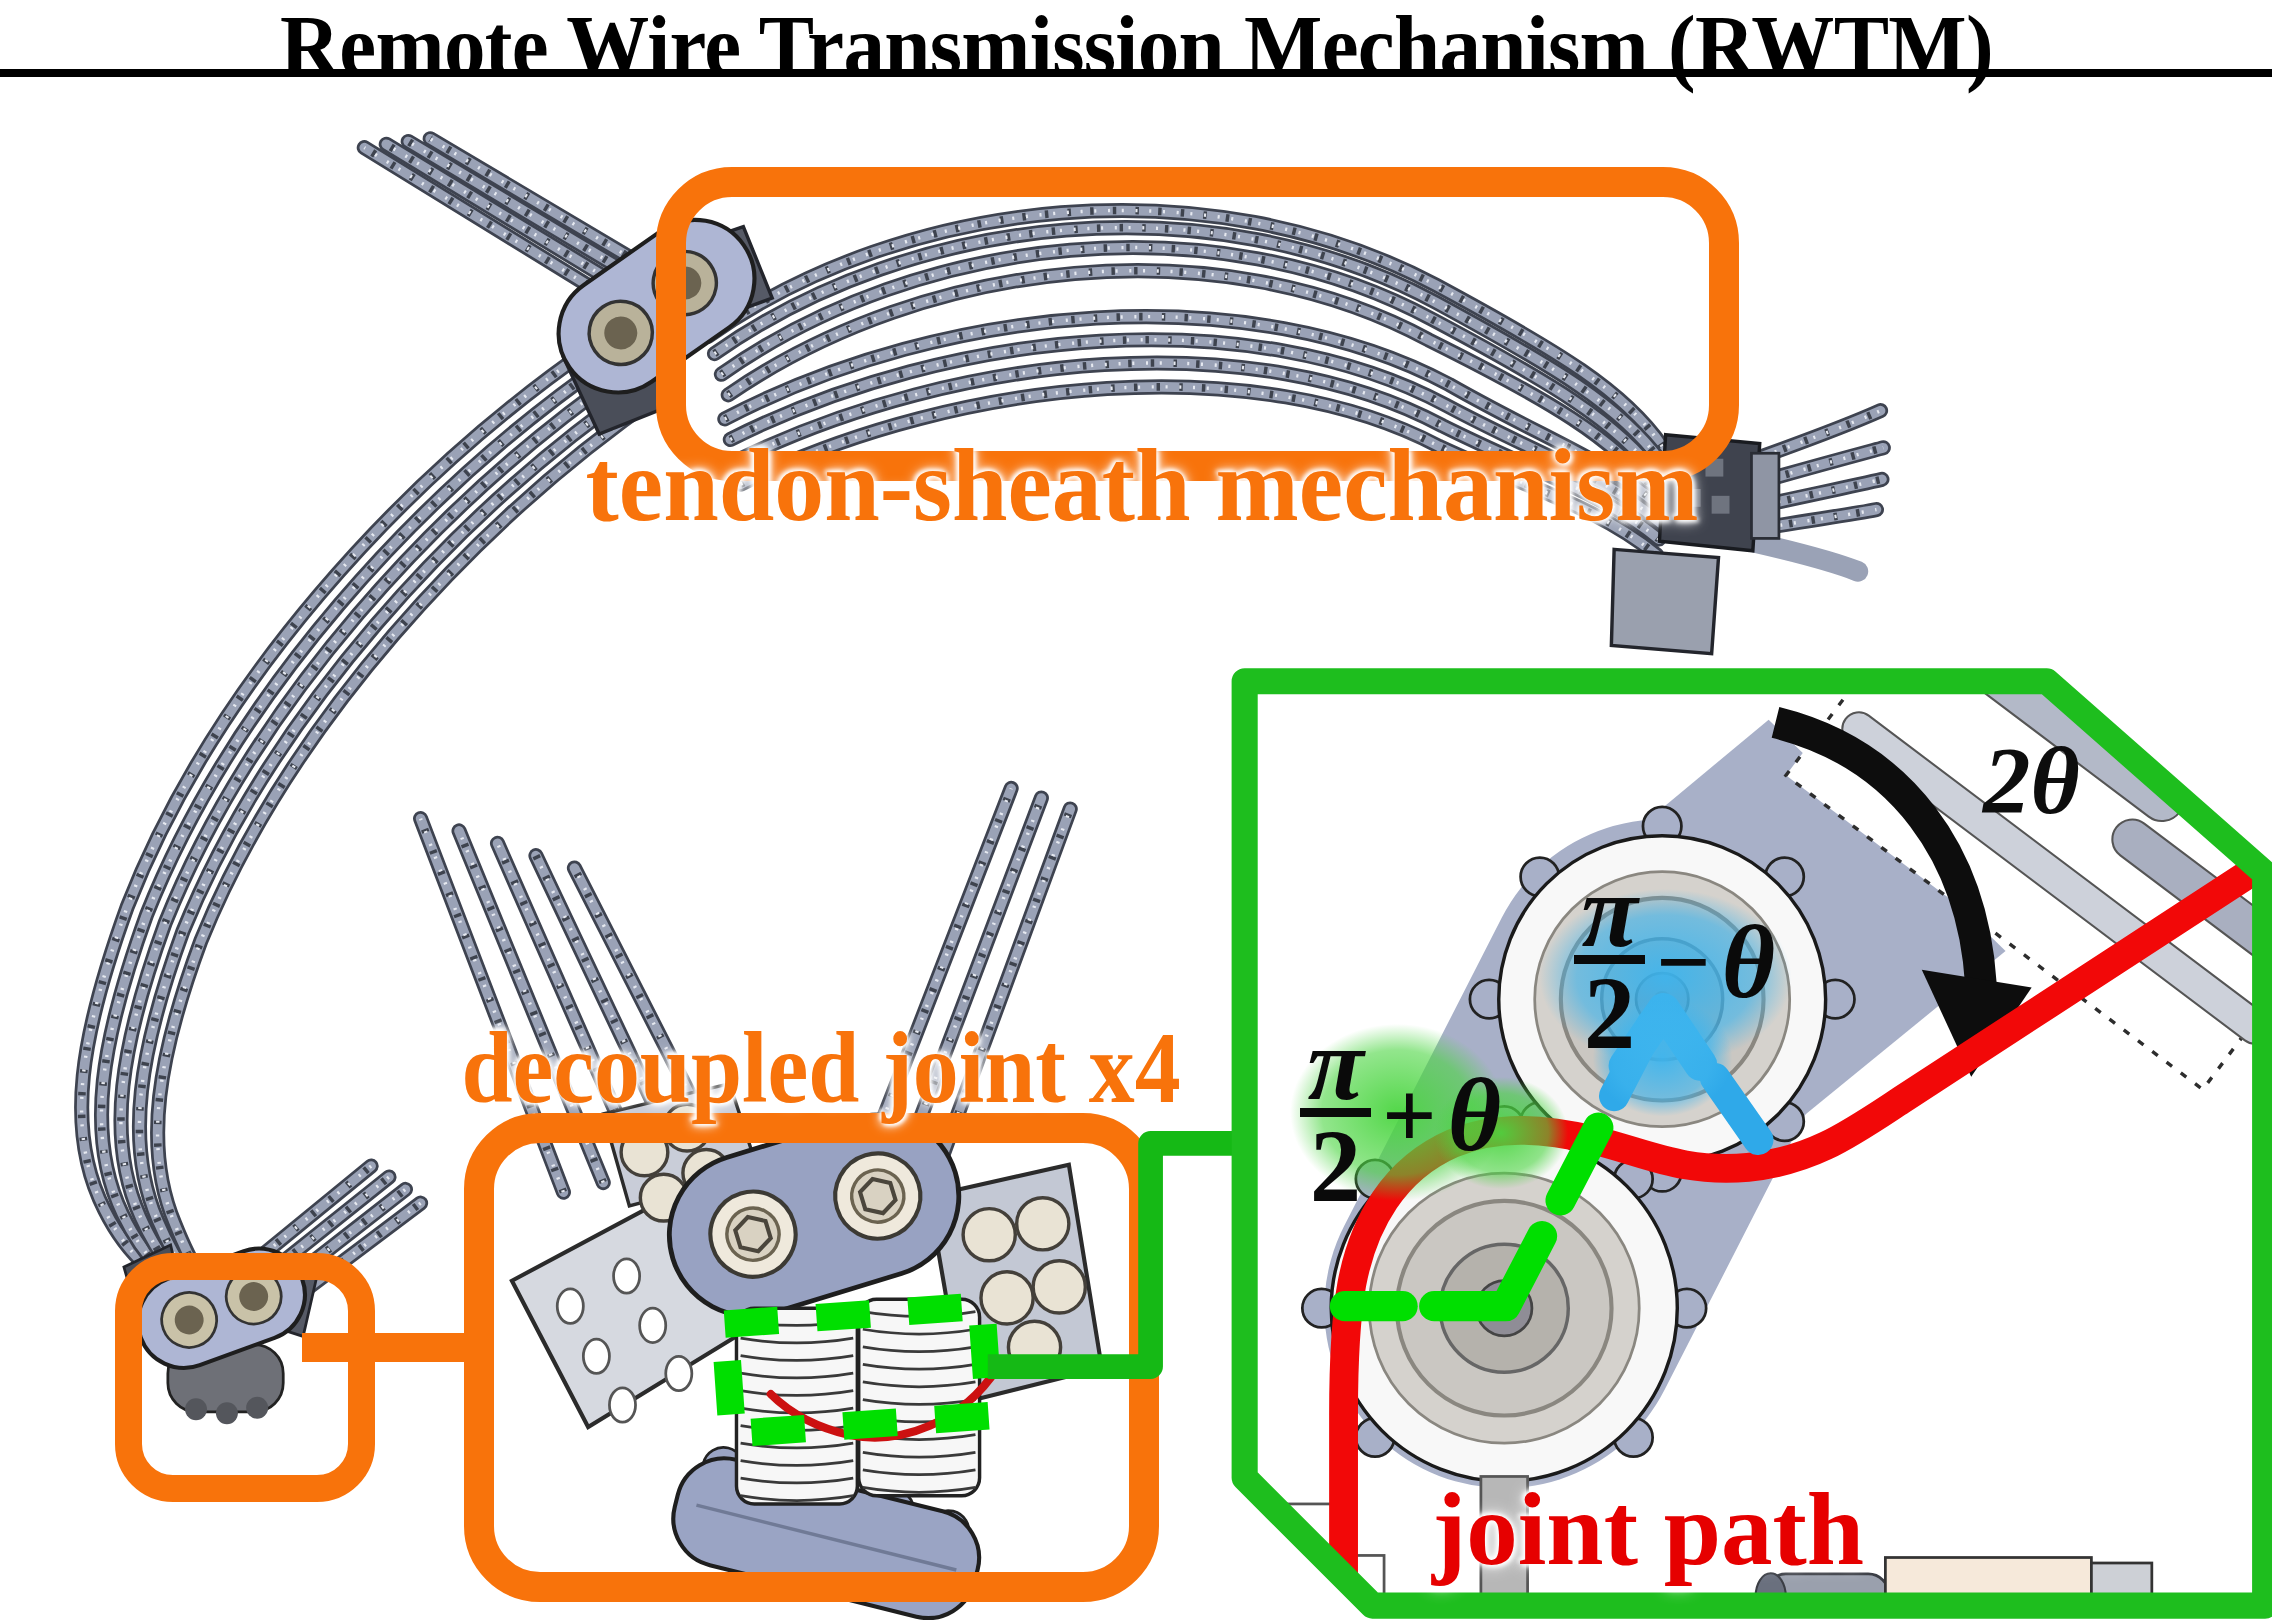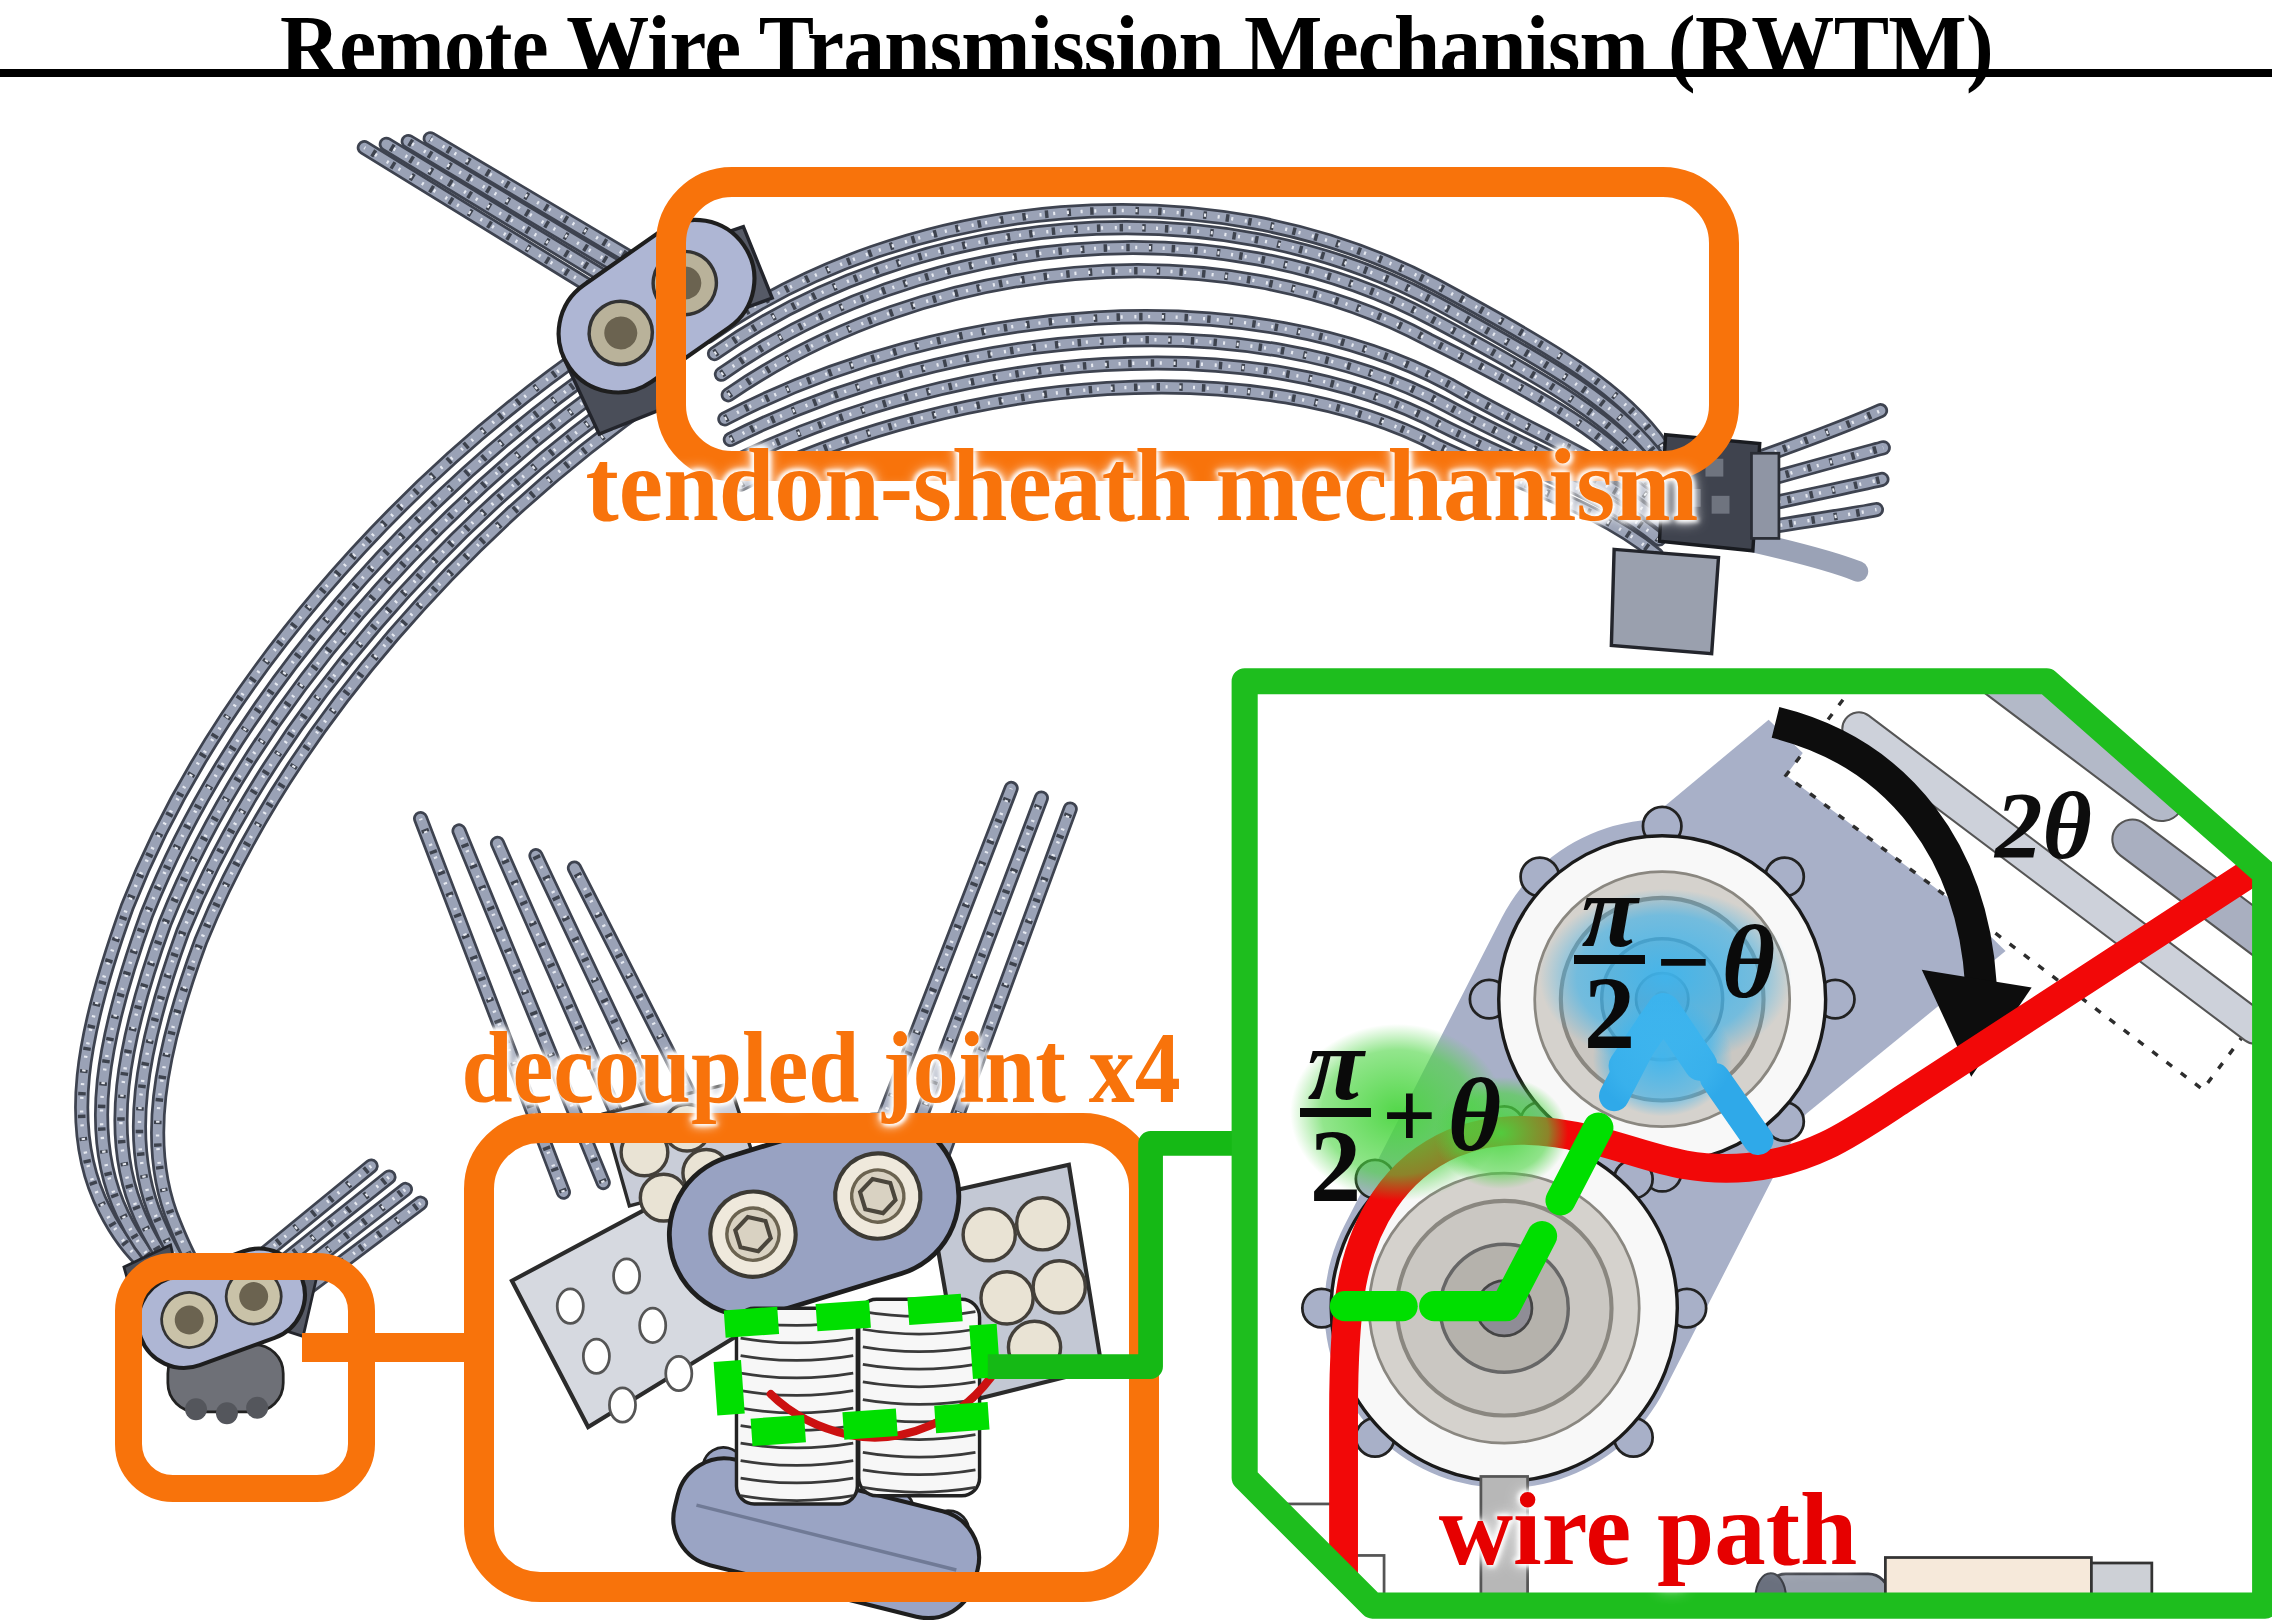--- a/index.html
+++ b/index.html
@@ -416,23 +416,23 @@
   <div class="abs mathlabel" style="left:1300px;top:1027px;">
     <span class="frac">
       <span class="num">π</span>
       <span class="fbar"></span>
       <span class="den">2</span>
     </span>
     <span class="op">+</span>
     <span class="ang">θ</span>
   </div>
 
-  <div class="abs klabel" style="left:1983px;top:771px;margin-left:12px;">2θ</div>
+  <div class="abs klabel" style="left:1983px;top:726px;">2θ</div>
 
   <div class="abs olabel tendon" style="left:1142px;top:485px;">tendon-sheath mechanism</div>
   <div class="abs olabel decoupled" style="left:821px;top:1067px;">decoupled joint x4</div>
-  <div class="abs rlabel" style="left:1648px;top:1529px;">wire path</div>
+  <div class="abs rlabel" style="left:1648px;top:1529px;">joint path</div>
 
   <div class="abs title">Remote Wire Transmission Mechanism (RWTM)</div>
   <div class="abs title-underline"></div>
 
 </div>
 
 
 </body></html>

